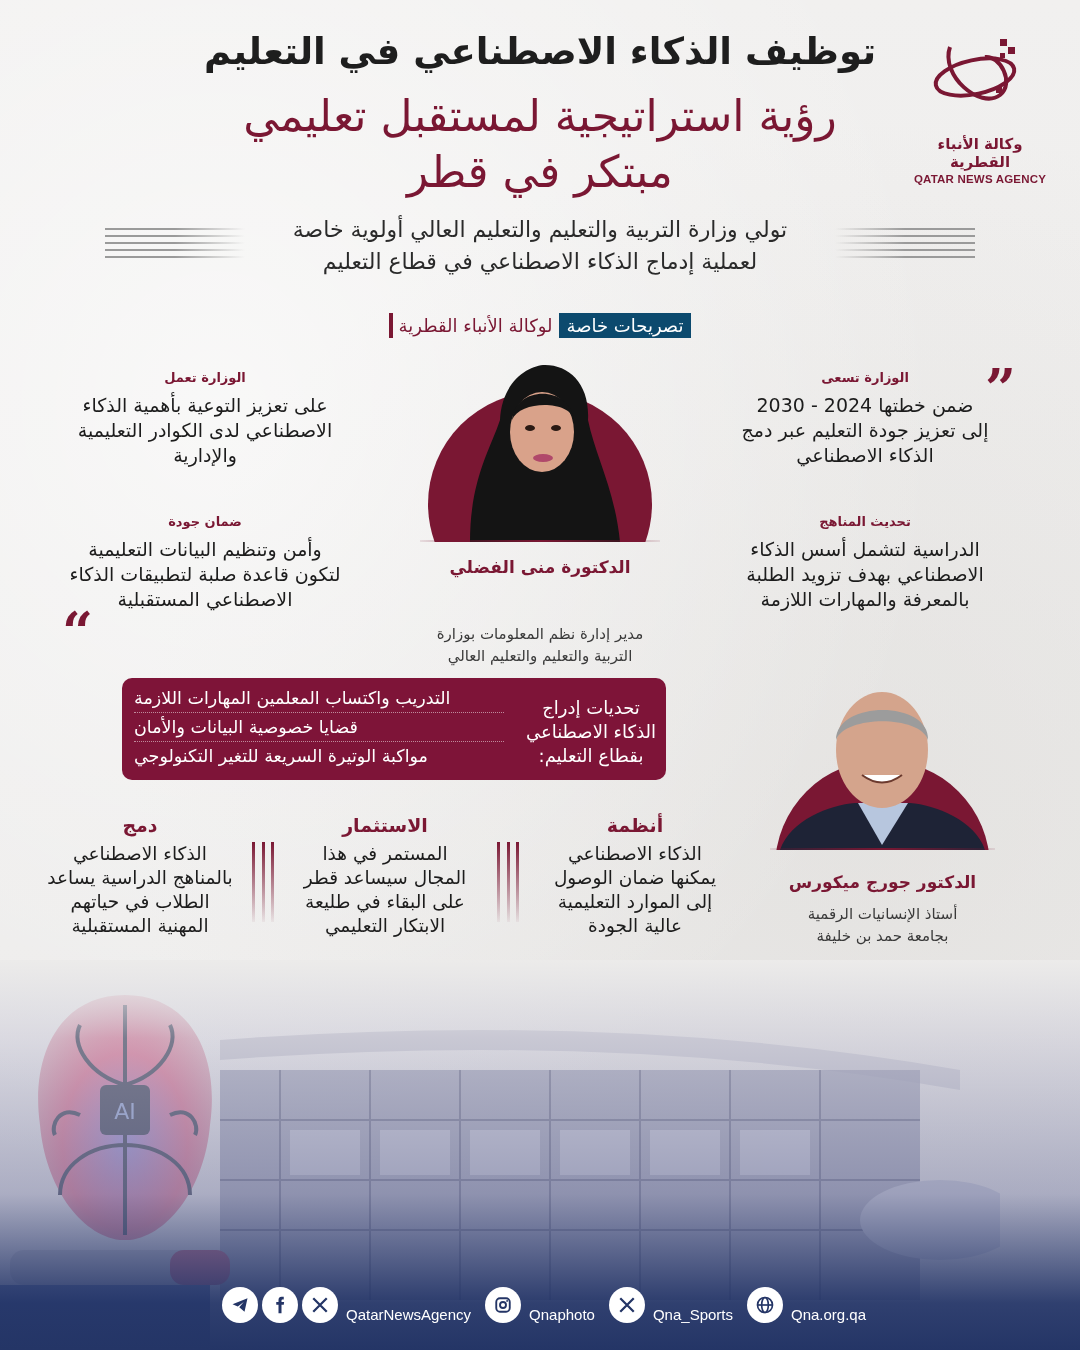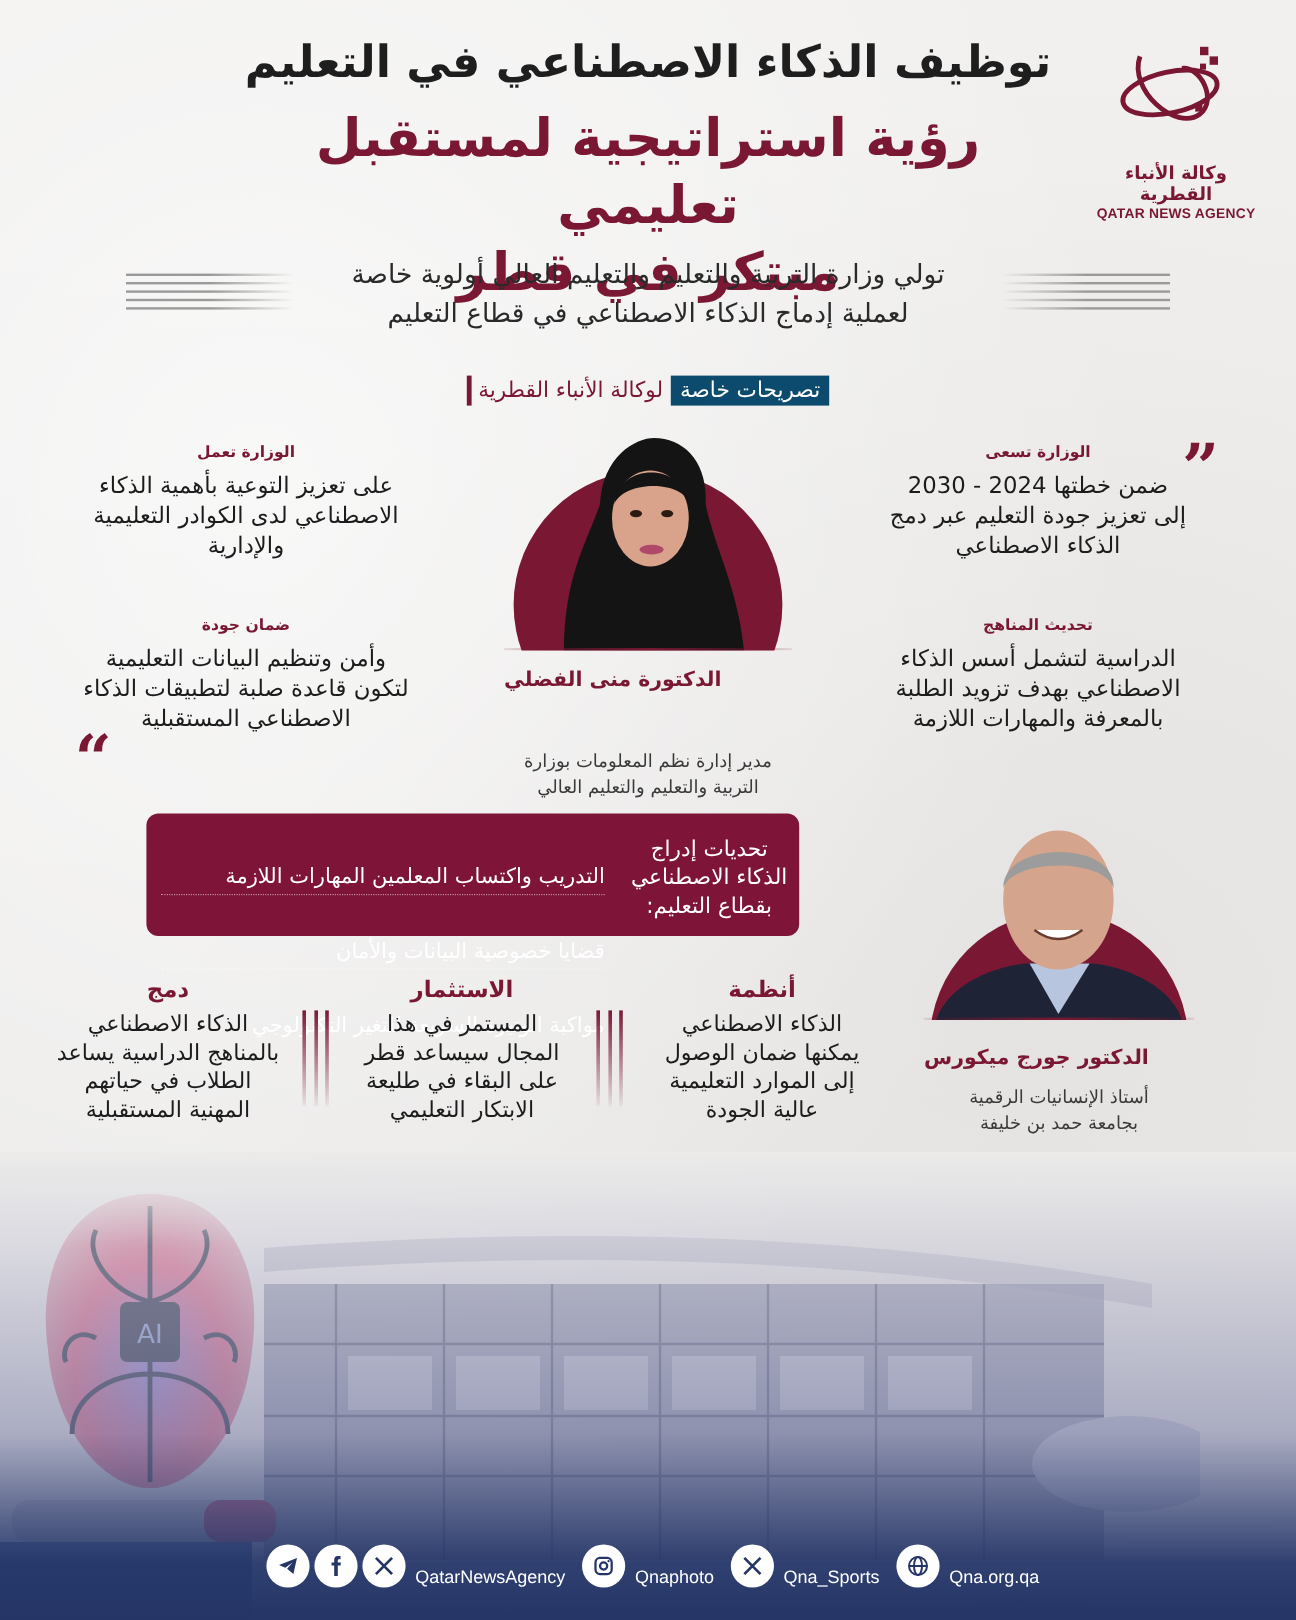--- a/index.html
+++ b/index.html
@@ -21,21 +21,21 @@
   .rtl { direction: rtl; text-align: center; }
 
   
   .logo { position: absolute; left: 905px; top: 35px; width: 150px; text-align: center; }
   .logo svg { display: block; margin: 0 auto; }
   .logo .ar { font-size: 15px; font-weight: bold; color: #7a1733; direction: rtl; margin-top: 20px; }
   .logo .en { font-family: "Liberation Sans", sans-serif; font-size: 11.5px; font-weight: bold; color: #7a1733; letter-spacing: 0.2px; margin-top: 2px; }
 
   
   .kicker { position: absolute; left: 200px; width: 680px; top: 30px; font-size: 37px; font-weight: bold; color: #1e1e1e; }
-  .headline { position: absolute; left: 180px; width: 720px; top: 88px; font-size: 44px; font-weight: bold; color: #7a1733; line-height: 56px; }
+  .headline { position: absolute; left: 180px; width: 720px; top: 88px; font-size: 44px; font-weight: normal; color: #7a1733; line-height: 56px; }
 
   .subhead { position: absolute; left: 230px; width: 620px; top: 214px; font-size: 22px; color: #2a2a2a; line-height: 32px; }
   .lines { position: absolute; top: 228px; width: 140px; height: 36px; }
   .lines span { display: block; height: 2px; margin-bottom: 5px; background: linear-gradient(90deg, #9a9a9a, rgba(154,154,154,0.1)); }
   .lines.left span { background: linear-gradient(90deg, #9a9a9a 50%, rgba(154,154,154,0)); }
   .lines.right span { background: linear-gradient(270deg, #9a9a9a 50%, rgba(154,154,154,0)); }
 
   .exclusive { position: absolute; top: 313px; left: 0; width: 1080px; display: flex; justify-content: center; direction: rtl; align-items: center; font-size: 18px; }
   .exclusive .dark { background: #0c4a6e; color: #fff; padding: 2px 8px; }
   .exclusive .red { color: #7a1733; padding: 2px 6px; border-left: 4px solid #7a1733; }
@@ -43,28 +43,28 @@
   
   .block { position: absolute; direction: rtl; text-align: center; }
   .block h3 { font-size: 13px; font-weight: bold; color: #7a1733; margin-bottom: 8px; }
   .block p { font-size: 19px; line-height: 25px; color: #1c1c1c; }
   .quote-mark { position: absolute; font-family: "DejaVu Serif", serif; font-size: 54px; font-weight: bold; color: #7a1733; line-height: 1; }
 
   
   .portrait { position: absolute; overflow: hidden; }
   .portrait .circle { position: absolute; border-radius: 50%; background: #7a1733; }
   .portrait .baseline { position: absolute; left: 0; right: 0; bottom: 0; height: 2px; background: linear-gradient(90deg, rgba(122,23,51,0.1), #7a1733, rgba(122,23,51,0.1)); }
-  .person-name { position: absolute; direction: rtl; text-align: left; font-size: 17px; font-weight: bold; color: #7a1733; }
+  .person-name { position: absolute; direction: rtl; text-align: center; font-size: 17px; font-weight: bold; color: #7a1733; }
   .person-role { position: absolute; direction: rtl; text-align: center; font-size: 15px; color: #3a3a3a; line-height: 22px; }
 
   
   .challenges { position: absolute; left: 122px; top: 678px; width: 544px; height: 102px; background: #7e1438; border-radius: 10px; direction: rtl; display: flex; color: #fff; }
   .challenges .label { width: 150px; padding-top: 18px; font-size: 18px; line-height: 24px; text-align: center; }
   .challenges .items { flex: 1; padding: 6px 12px 0 12px; }
-  .challenges .item { font-size: 17.5px; line-height: 24px; padding: 2px 0; border-bottom: 1px dotted rgba(255,255,255,0.5); text-align: right; position: relative; margin-top: 33px; }
+  .challenges .item { font-size: 17.5px; line-height: 24px; padding: 2px 0; border-bottom: 1px dotted rgba(255,255,255,0.5); text-align: left; position: relative; }
   .challenges .item:last-child { border-bottom: none; }
 
   
   .col { position: absolute; top: 814px; direction: rtl; text-align: center; }
   .col h3 { font-size: 19px; font-weight: bold; color: #7a1733; margin-bottom: 6px; }
   .col p { font-size: 18.5px; line-height: 24px; color: #1c1c1c; }
   .vbar { position: absolute; top: 842px; width: 22px; height: 80px; display: flex; justify-content: space-between; }
   .vbar span { width: 3px; height: 100%; background: linear-gradient(180deg, #7a1733, rgba(122,23,51,0.05)); }
 
   

